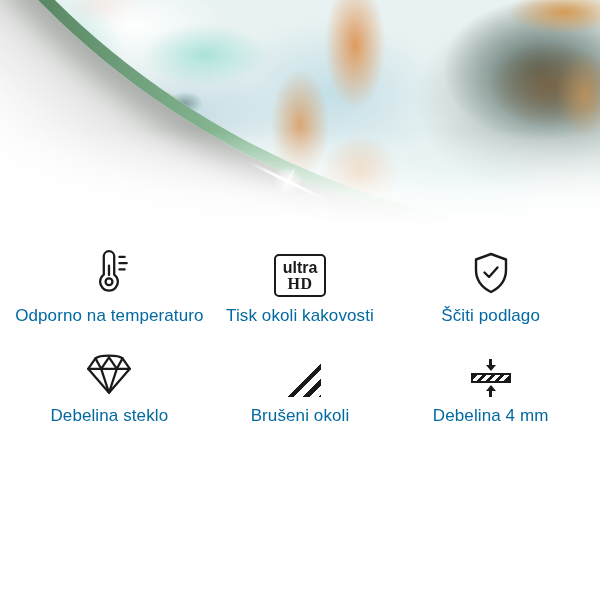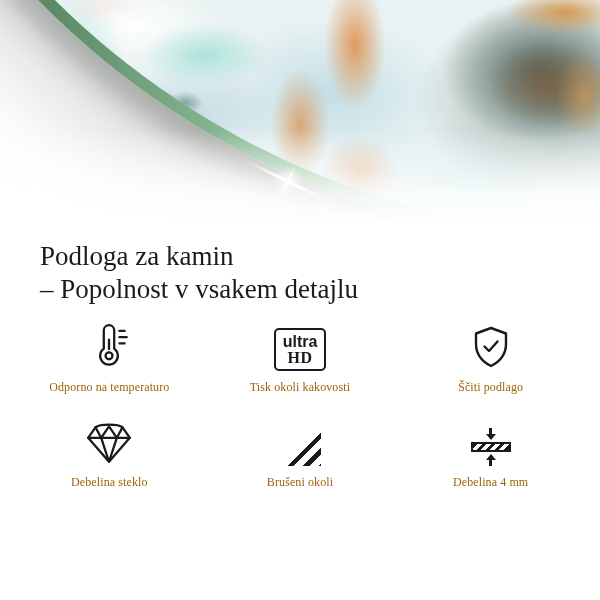--- a/index.html
+++ b/index.html
@@ -45,21 +45,21 @@
   
   .copy h1{margin:0;padding:8px 20px 0 40px;font-family:"Liberation Serif","DejaVu Serif",serif;
     font-weight:400;font-size:27px;line-height:33px;color:#1b1b1b;}
   .copy p{margin:16px 0 0 40px;width:560px;font-size:13px;line-height:26px;color:#3d3d3d;
     letter-spacing:-0.2px;word-spacing:-1px;}
 
   
   .features{display:grid;grid-template-columns:1fr 1fr 1fr;row-gap:17px;margin:11px 14px 0 14px;}
   .feature{text-align:center;}
   .ficon{height:54px;display:flex;align-items:flex-end;justify-content:center;margin-bottom:9px;}
-  .flabel{font-size:12px;color:#a16207;letter-spacing:.1px;font-family:Liberation Serif, serif;}
+  .flabel{font-size:17px;color:#0369a1;letter-spacing:.1px;}
   svg.ic{display:block;}
 
   .uhd{border:2.5px solid #1a1a1a;border-radius:5px;padding:4px 7px 3px;line-height:1;color:#1a1a1a;text-align:center;}
   .uhd .t1{font-size:16px;font-weight:700;display:block;}
   .uhd .t2{font-size:16px;font-weight:700;display:block;letter-spacing:.5px;font-family:Liberation Serif, serif;}
 
   .brushed{width:42px;height:40px;
     background:repeating-linear-gradient(135deg,rgba(0,0,0,0) 0 1px,#1a1a1a 1px 5.5px,rgba(0,0,0,0) 5.5px 11px);
     clip-path:polygon(0 100%,100% 0,100% 100%);}
 
@@ -86,22 +86,20 @@
       <div class="ray2"></div>
   </div>
   <div class="sparkle small" style="left:324px;top:212px;">
     <div class="glow"></div>
       <div class="ray1"></div>
       <div class="ray2"></div>
   </div>
 </div>
 
 <section class="copy">
-  <h1><span>Podloga za kamin</span><br>
-  <span>– Popolnost v vsakem detajlu</span></h1>
 </section>
 
 <div class="features">
 
   <div class="feature">
     <div class="ficon">
       <svg class="ic" width="50" height="50" viewBox="0 0 48 48" fill="none" stroke="#1a1a1a" stroke-width="2.2" stroke-linecap="round">
         <path d="M19 9 a5 5 0 0 1 10 0 v17.5 a8.5 8.5 0 1 1 -10 0 z"></path>
         <line x1="24" y1="18" x2="24" y2="27"></line>
         <circle cx="24" cy="33.4" r="3.3"></circle>

